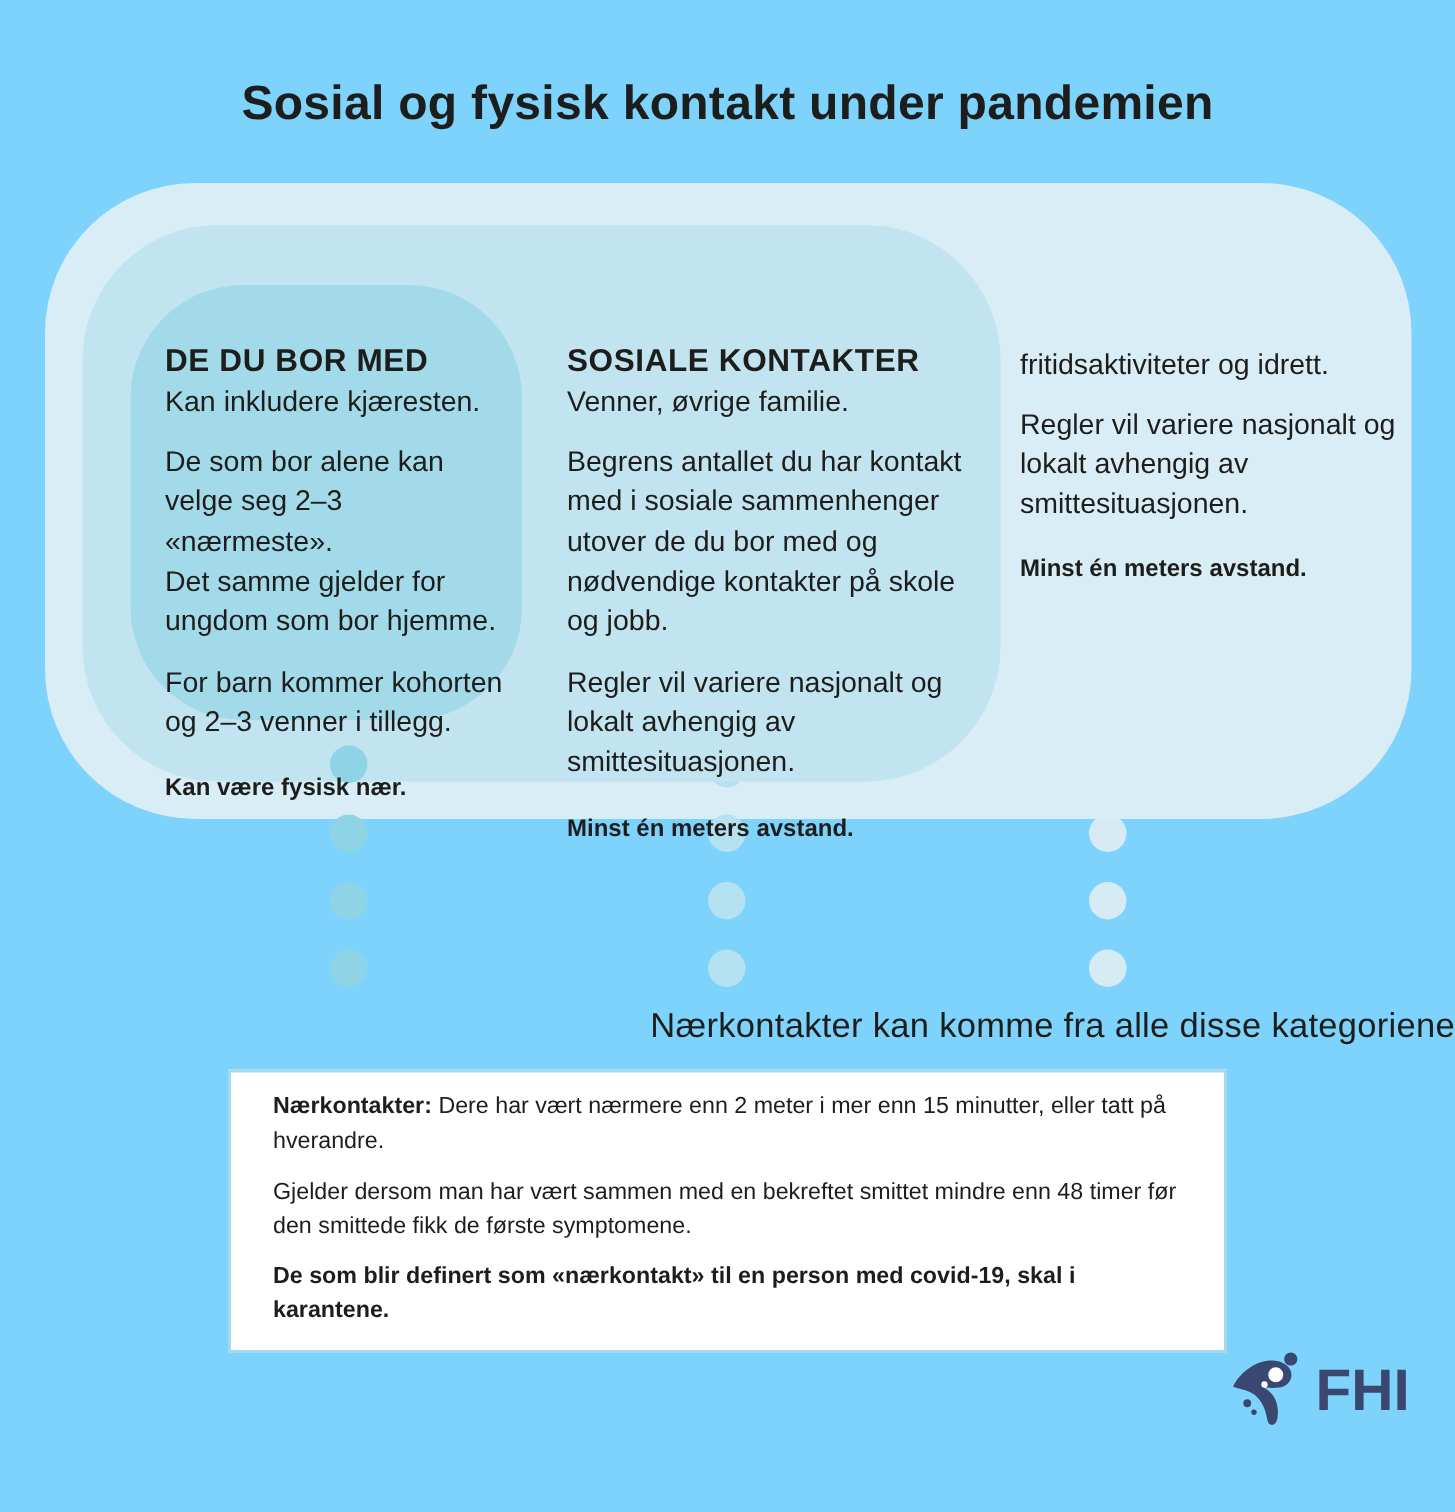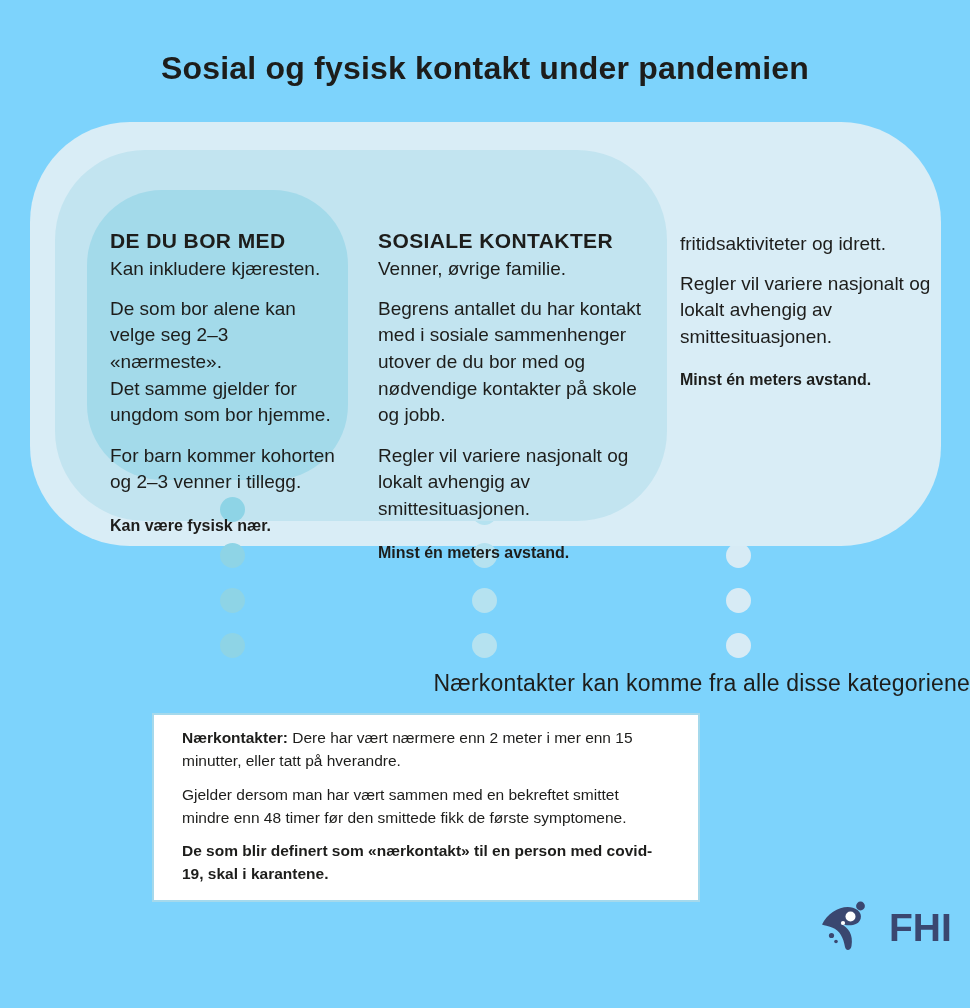--- a/index.html
+++ b/index.html
@@ -36,31 +36,31 @@
   .col .sub  { font-size:19px; margin:3px 0 0; line-height:1.35; }
   .col .para { font-size:19px; margin:14px 0 0; line-height:1.4; white-space:pre-line; }
   .col .emph { font-size:16px; font-weight:700; margin:19px 0 0; line-height:1.35; }
   
   .section-heading {
     position:absolute; top:670px; left:0; width:100%; text-align:right;
     font-size:23px; font-weight:500; letter-spacing:0.2px; margin:0; z-index:6;
   }
   
   .info-box {
-    position:absolute; left:152px; top:713px; width:548px; box-sizing:border-box;
+    position:absolute; left:152px; top:713px; width:666px; box-sizing:border-box;
     background:#ffffff; border:2px solid var(--box-border,#a5d9ec);
     padding:11px 28px 14px; z-index:6;
   }
   .info-box p { font-size:15.5px; line-height:1.5; margin:10px 0 0; }
   .info-box p:first-child { margin-top:0; }
   .info-box .bold, .info-box strong { font-weight:700; }
   
   .fhi {
     position:absolute; left:820px; top:898px; height:58px; z-index:6;
-    display:flex; align-items:center; gap:17px;
+    display:flex; align-items:center; gap:5px;
   }
   .fhi svg { display:block; }
   .fhi-text {
     font-size:39px; font-weight:700; color:var(--logo-navy,#3a4770);
     letter-spacing:0px; line-height:1;
   }
 </style>
 </head>
 <body>
 

